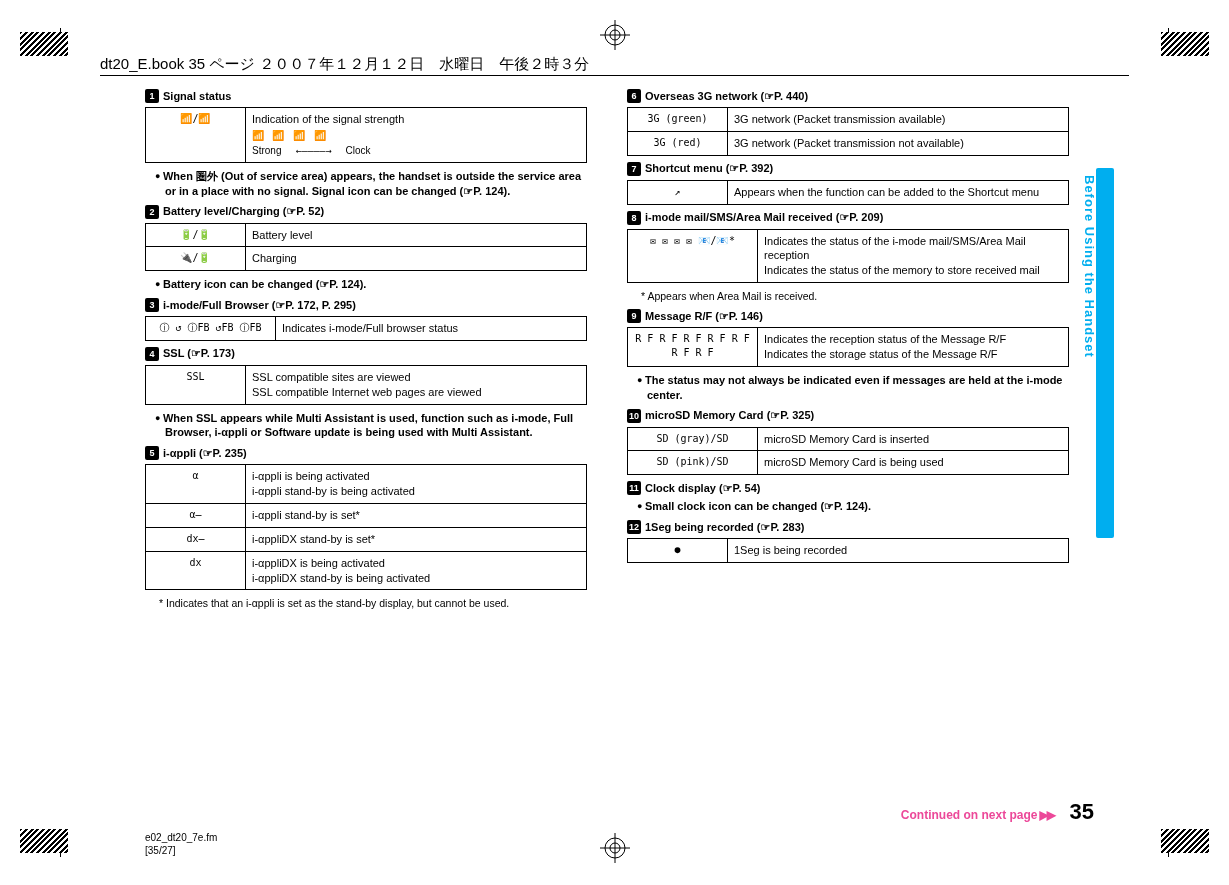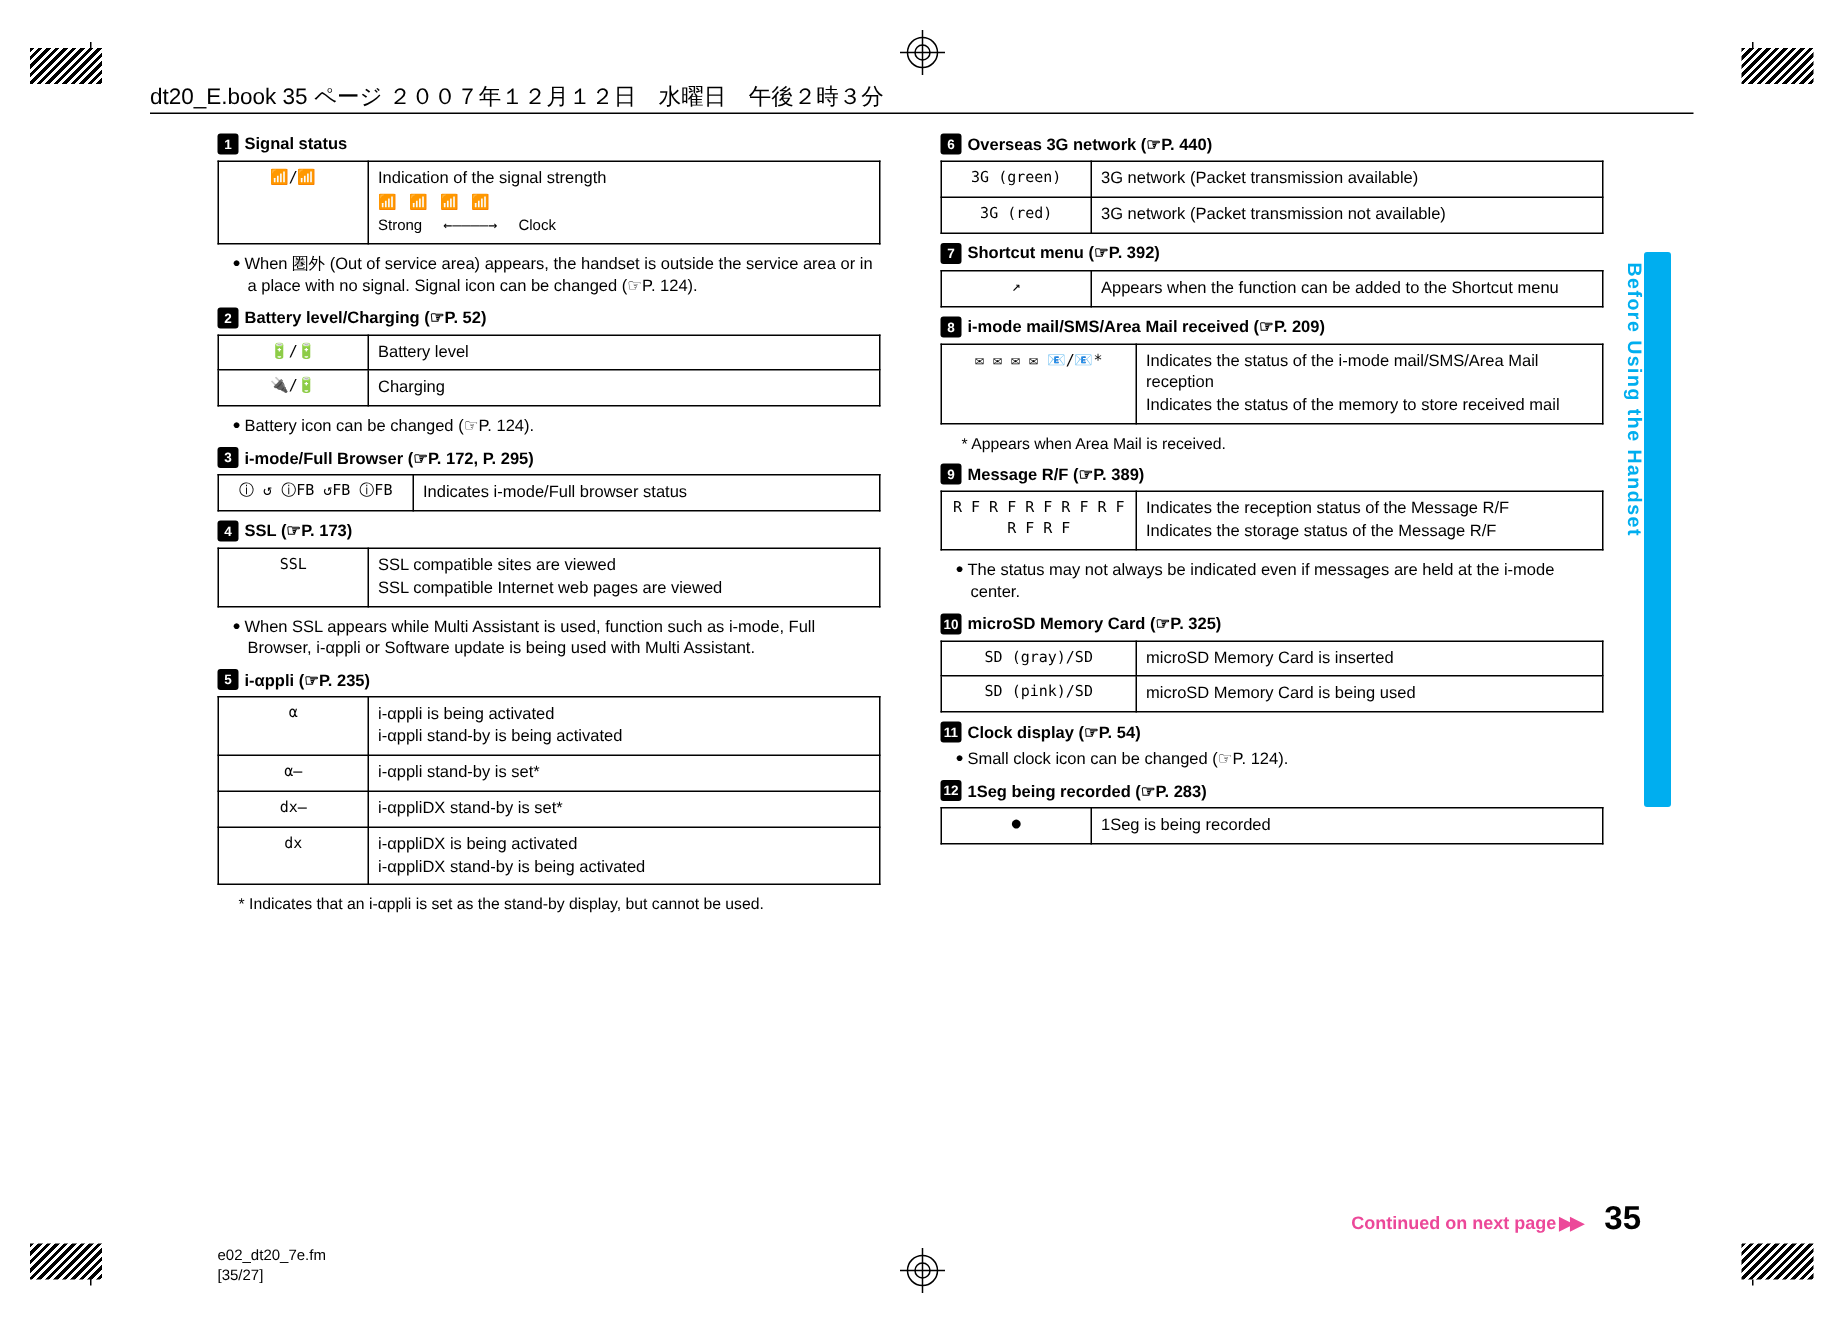--- a/index.html
+++ b/index.html
@@ -15,21 +15,21 @@
   .reg-top { top:32px; } .reg-bot { bottom:32px; }
   .header-bar { position:absolute; top:28px; left:100px; right:100px; height:20px; border-bottom:1px solid #000; display:flex; align-items:center; font-size:15px; padding-bottom:2px;margin-top:28px; }
   .content { position:absolute; top:85px; left:145px; right:160px; display:flex; gap:40px; }
   .col { flex:1; min-width:0; }
   .sec-title { font-weight:bold; font-size:11px; margin: 4px 0 4px 0; display:flex; align-items:center; gap:4px; }
   .num-badge { display:inline-flex; width:14px; height:14px; background:#000; color:#fff; font-size:9px; align-items:center; justify-content:center; font-weight:bold; border-radius:2px; }
   table { border-collapse: collapse; width:100%; margin: 2px 0 6px 0; font-size:11px; }
   td { border:1px solid #000; padding:4px 6px; vertical-align:top; line-height:1.35; }
   td.icon-cell { width: 100px; text-align:center; font-family: monospace; font-size:10px; }
   td.icon-cell.wide { width: 130px; }
-  .bullet { margin: 2px 0 6px 10px; line-height:1.35; text-indent:-10px; padding-left:10px; }
+  .bullet { margin: 2px 0 6px 10px; line-height:1.35; text-indent:-10px; padding-left:10px;font-weight:bold; }
   .bullet::before { content:"● "; font-size:9px; position:relative; top:-1px; }
   .asterisk { margin:2px 0 6px 14px; font-size:10.5px; line-height:1.35; text-indent:-10px; padding-left:10px; }
   .side-tab { position:absolute; right:115px; top:168px; width:18px; height:370px; background:#00aeef; border-radius:2px; }
   .side-text { position:absolute; right:132px; top:175px; writing-mode:vertical-rl; color:#00aeef; font-weight:bold; font-size:13px; letter-spacing:1px; }
   .page-num { position:absolute; right:135px; bottom:60px; font-size:22px; font-weight:bold; color:#000; }
   .cont { position:absolute; right:175px; bottom:63px; color:#ec4899; font-weight:bold; font-size:12px; }
   .cont .arrows { letter-spacing:-2px; margin-left:2px; }
   .footer { position:absolute; left:145px; bottom:28px; font-size:10px; line-height:1.3; }
   .sig-row { display:flex; align-items:center; gap:14px; margin-top:2px; font-size:10px; }
   .sig-bars { display:flex; gap:18px; align-items:flex-end; }
@@ -229,21 +229,21 @@
             <td class="icon-cell wide">✉ ✉ ✉ ✉ 📧/📧*</td>
             <td style="white-space:pre-line;margin-top:44px;">Indicates the status of the i-mode mail/SMS/Area Mail reception
 Indicates the status of the memory to store received mail</td>
           </tr>
     </tbody>
       </table>
     <p class="asterisk">* Appears when Area Mail is received.</p>
 
     <div class="sec-title">
       <span class="num-badge">9</span>
-      <span>Message R/F (☞P. 389)</span>
+      <span>Message R/F (☞P. 146)</span>
     </div>
     <table>
       <tbody>
           <tr>
             <td class="icon-cell wide">R F R F R F R F R F R F R F</td>
             <td style="white-space:pre-line;">Indicates the reception status of the Message R/F
 Indicates the storage status of the Message R/F</td>
           </tr>
     </tbody>
       </table>

